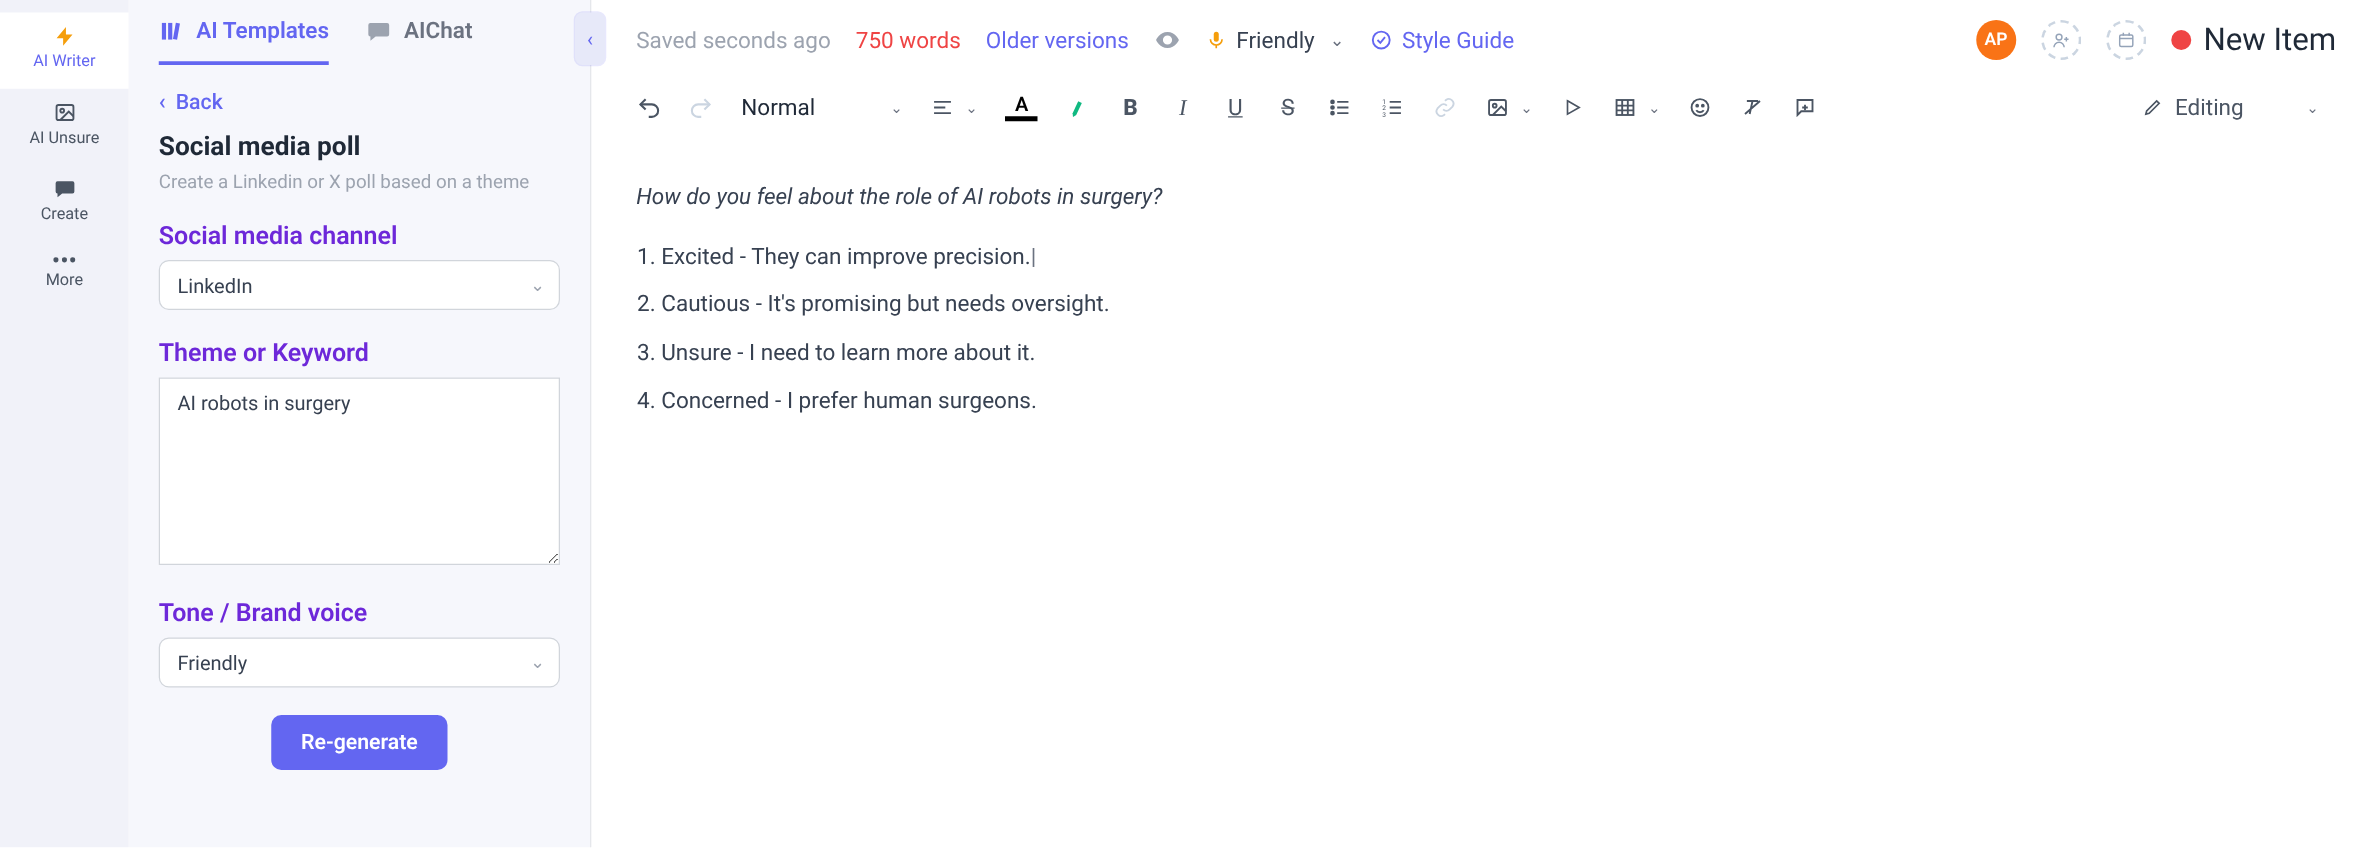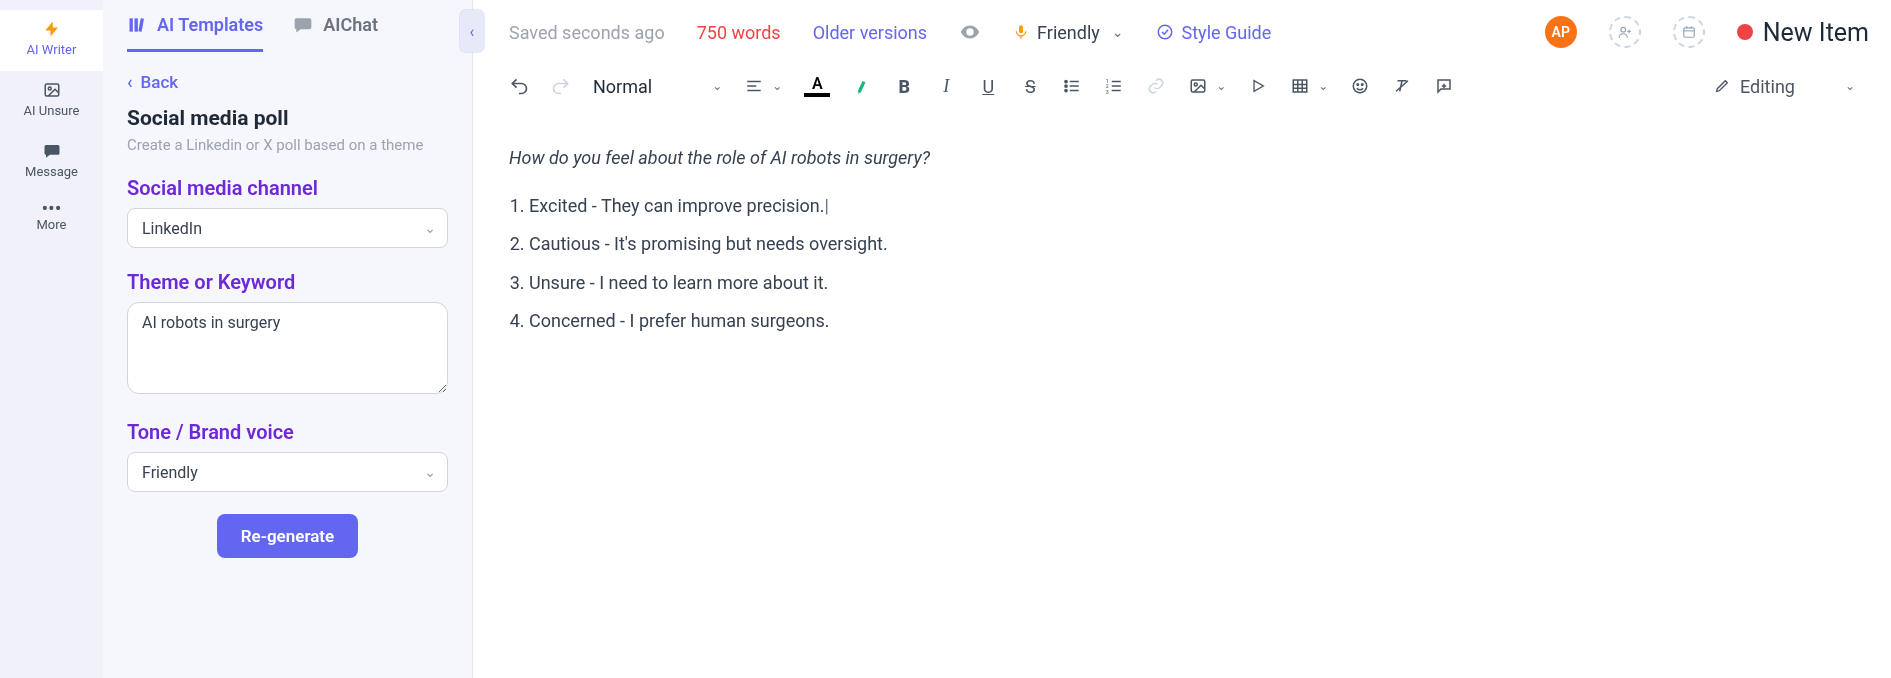--- a/index.html
+++ b/index.html
@@ -19,25 +19,25 @@
   .collapse-btn { position:absolute; top:10px; right:-12px; width:24px; height:42px; background:#e7e9f9; border-radius:6px; display:flex; align-items:center; justify-content:center; color:#6366f1; font-size:16px; cursor:pointer; z-index:5; box-shadow:0 0 0 1px rgba(99,102,241,.15);}
   .panel-body { padding:18px 24px 24px 24px; overflow:auto; }
   .back-link { display:flex; align-items:center; gap:8px; color:#6366f1; font-size:17px; font-weight:500; cursor:pointer; margin-bottom:14px;}
   .back-link .chev { font-size:18px; }
   .panel-title { font-size:21px; font-weight:700; color:#1f2937; margin-bottom:6px;}
   .panel-desc { font-size:15px; color:#9ca3af; margin-bottom:22px;}
   .field-label { font-size:20px; font-weight:600; color:#6d28d9; margin-bottom:8px; }
   .select-wrap { position:relative; margin-bottom:22px;}
   .select { width:100%; height:40px; border:1px solid #d1d5db; border-radius:8px; background:#fff; padding:0 40px 0 14px; font-size:16px; color:#374151; appearance:none; cursor:pointer; }
   .select-chev { position:absolute; right:12px; top:50%; transform:translateY(-50%); color:#9ca3af; font-size:14px; pointer-events:none;}
-  .textarea { width:100%; height:92px; border:1px solid #d1d5db; border-radius:12px; background:#fff; padding:10px 14px; font-size:16px; color:#374151; resize:both; margin-bottom:22px;}
+  .textarea { width:100%; height:150px; border:1px solid #d1d5db; border-radius:0; background:#fff; padding:10px 14px; font-size:16px; color:#374151; resize:both; margin-bottom:22px;}
   .regen-btn { display:block; margin:0 auto; background:#6366f1; color:#fff; border:none; border-radius:8px; padding:12px 24px; font-size:17px; font-weight:600; cursor:pointer; }
   
   .main { flex:1; display:flex; flex-direction:column; }
-  .topbar { display:flex; align-items:center; padding:16px 22px 20px 36px; gap:32px; font-size:18px; color:#6b7280; }
+  .topbar { display:flex; align-items:center; padding:16px 22px 20px 36px; gap:20px; font-size:18px; color:#6b7280; }
   .topbar .sep { flex:1; }
   .saved-text { color:#9ca3af; }
   .word-count { color:#ef4444; }
   .versions-link { color:#6366f1; cursor:pointer; }
   .eye-icon { color:#9ca3af; font-size:20px; cursor:pointer; }
   .tone-pill { display:flex; align-items:center; gap:8px; color:#374151; cursor:pointer;}
   .mic { color:#f59e0b; }
   .chev-down { font-size:14px; color:#6b7280; margin-left:4px;}
   .style-guide { display:flex; align-items:center; gap:8px; color:#6366f1; cursor:pointer; }
   .avatar { width:32px; height:32px; border-radius:50%; background:#f97316; color:#fff; display:flex; align-items:center; justify-content:center; font-size:14px; font-weight:600; }
@@ -84,21 +84,21 @@
         </svg>
     </span>
     <span>AI Unsure</span>
   </div>
   <div class="rail-item">
     <span class="rail-icon">
       <svg width="18" height="18" viewBox="0 0 24 24" fill="#4b5563">
           <path d="M4 4h16a2 2 0 012 2v9a2 2 0 01-2 2H9l-5 4v-4H4a2 2 0 01-2-2V6a2 2 0 012-2z"></path>
         </svg>
     </span>
-    <span>Message</span>
+    <span>Create</span>
   </div>
   <div class="rail-item">
     <span class="rail-dots">•••</span>
     <span>More</span>
   </div>
 </div>
 
 <div class="panel">
   <div class="collapse-btn">
     <span>‹</span>

